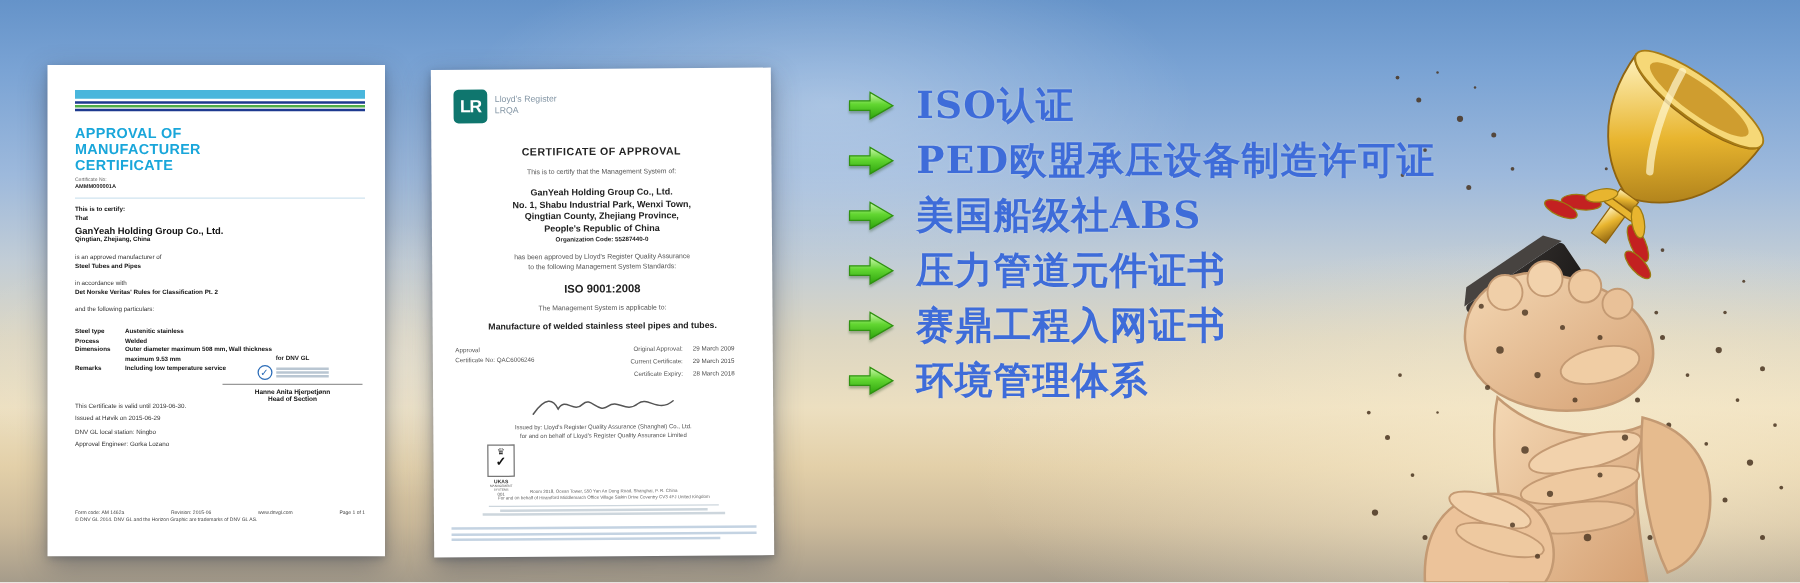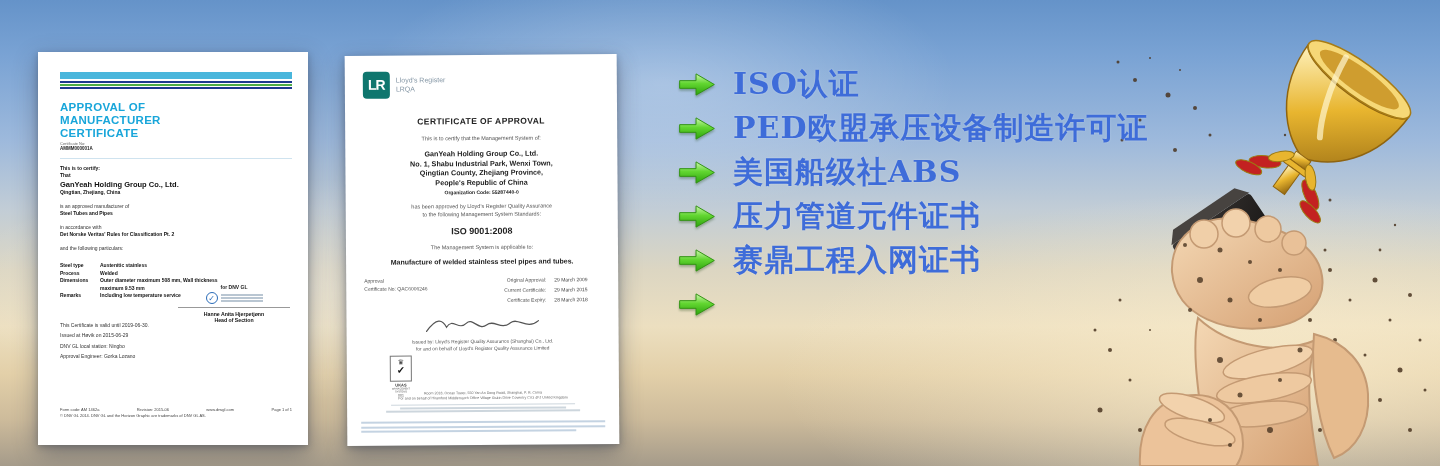--- a/index.html
+++ b/index.html
@@ -431,15 +431,16 @@
     <li class="badge-row">
       <svg class="badge-arrow" viewBox="0 0 40 28">
           <path d="M2 10 h17 v-7 l19 11 -19 11 v-7 H2 z" fill="url(#arrowGrad)" stroke="#2f9210" stroke-width="1"></path>
         </svg>
       <span class="badge-label">赛鼎工程入网证书</span>
     </li>
     <li class="badge-row">
       <svg class="badge-arrow" viewBox="0 0 40 28">
           <path d="M2 10 h17 v-7 l19 11 -19 11 v-7 H2 z" fill="url(#arrowGrad)" stroke="#2f9210" stroke-width="1"></path>
         </svg>
+      <span class="badge-label">环境管理体系</span>
     </li>
   </ul>
 </div>
 
 </body></html>

